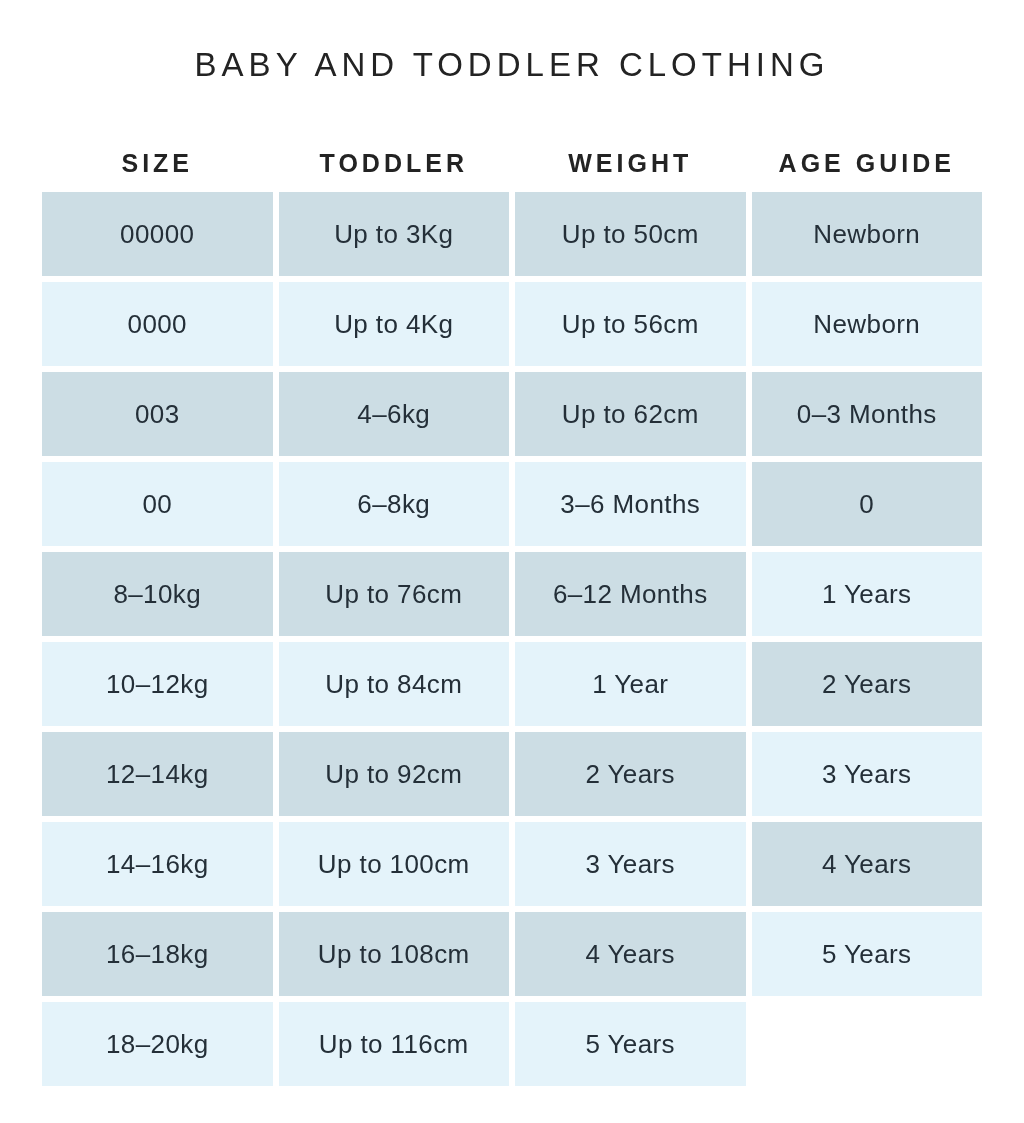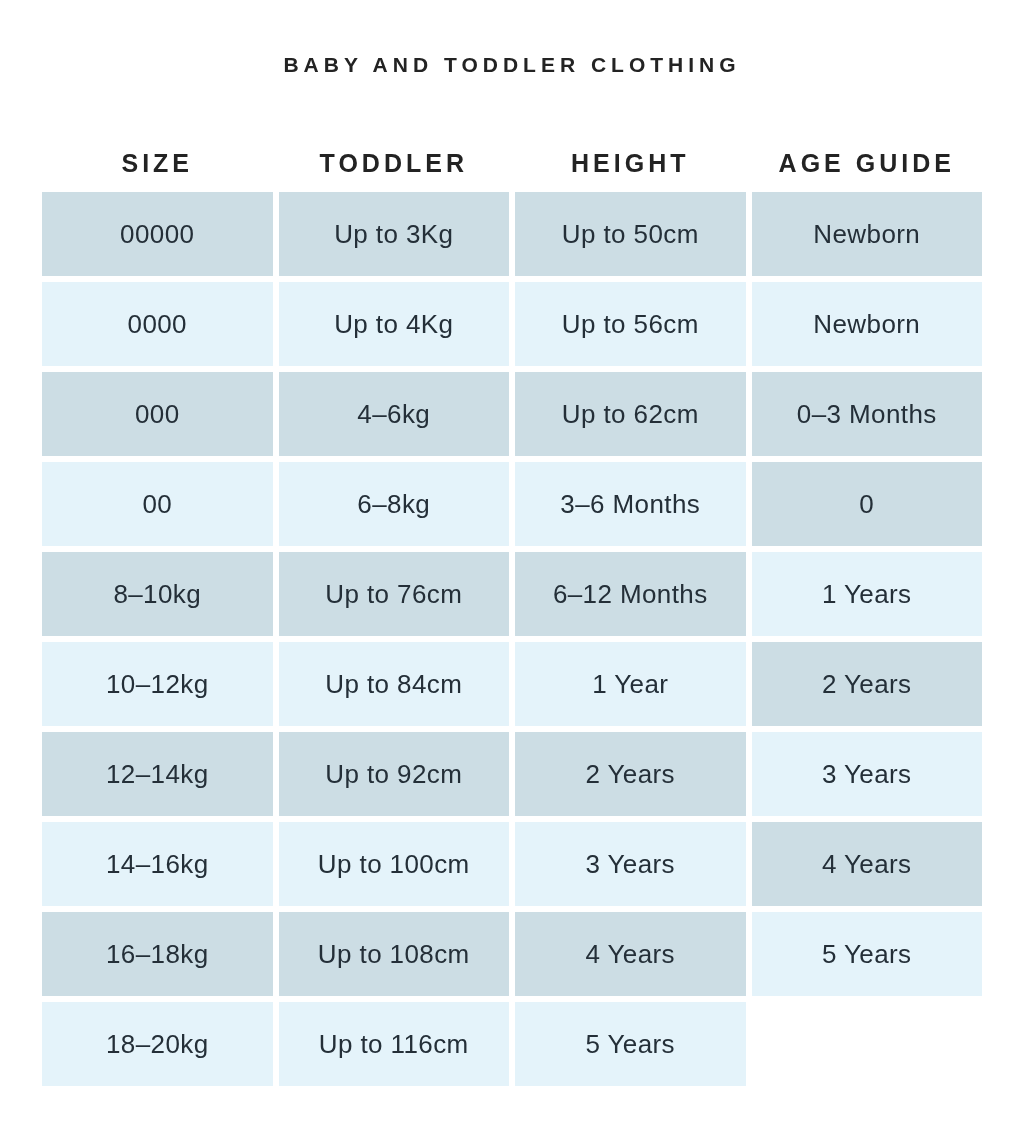--- a/index.html
+++ b/index.html
@@ -7,23 +7,23 @@
     width: 1024px;
     height: 1123px;
     background: var(--bg, #ffffff);
     font-family: "Liberation Sans", sans-serif;
     overflow: hidden;
   }
   .title {
     margin: 0;
     padding: 48px 0 0 0;
     text-align: center;
-    font-size: 21px;
+    font-size: 33px;
     line-height: 34px;
-    font-weight: 700;
+    font-weight: 400;
     letter-spacing: 5px;
     color: var(--heading, #232323);
   }
   .grid {
     display: grid;
     grid-template-columns: repeat(4, 1fr);
     grid-template-rows: 46px repeat(10, 84px);
     gap: 6px;
     margin: 58px 42px 0 42px;
   }
@@ -51,32 +51,32 @@
 </style>
 </head>
 <body>
 
 <div class="page">
   <h1 class="title">BABY AND TODDLER CLOTHING</h1>
 
   <div class="grid">
     <div class="header-cell">SIZE</div>
     <div class="header-cell">TODDLER</div>
-    <div class="header-cell">HEIGHT</div>
+    <div class="header-cell">WEIGHT</div>
     <div class="header-cell">AGE GUIDE</div>
 
   <div class="cell dark">00000</div>
       <div class="cell dark">Up to 3Kg</div>
       <div class="cell dark">Up to 50cm</div>
       <div class="cell dark">Newborn</div>
       <div class="cell light">0000</div>
       <div class="cell light">Up to 4Kg</div>
       <div class="cell light">Up to 56cm</div>
       <div class="cell light">Newborn</div>
-      <div class="cell dark">000</div>
+      <div class="cell dark">003</div>
       <div class="cell dark">4–6kg</div>
       <div class="cell dark">Up to 62cm</div>
       <div class="cell dark">0–3 Months</div>
       <div class="cell light">00</div>
       <div class="cell light">6–8kg</div>
       <div class="cell light">3–6 Months</div>
       <div class="cell dark">0</div>
       <div class="cell dark">8–10kg</div>
       <div class="cell dark">Up to 76cm</div>
       <div class="cell dark">6–12 Months</div>

